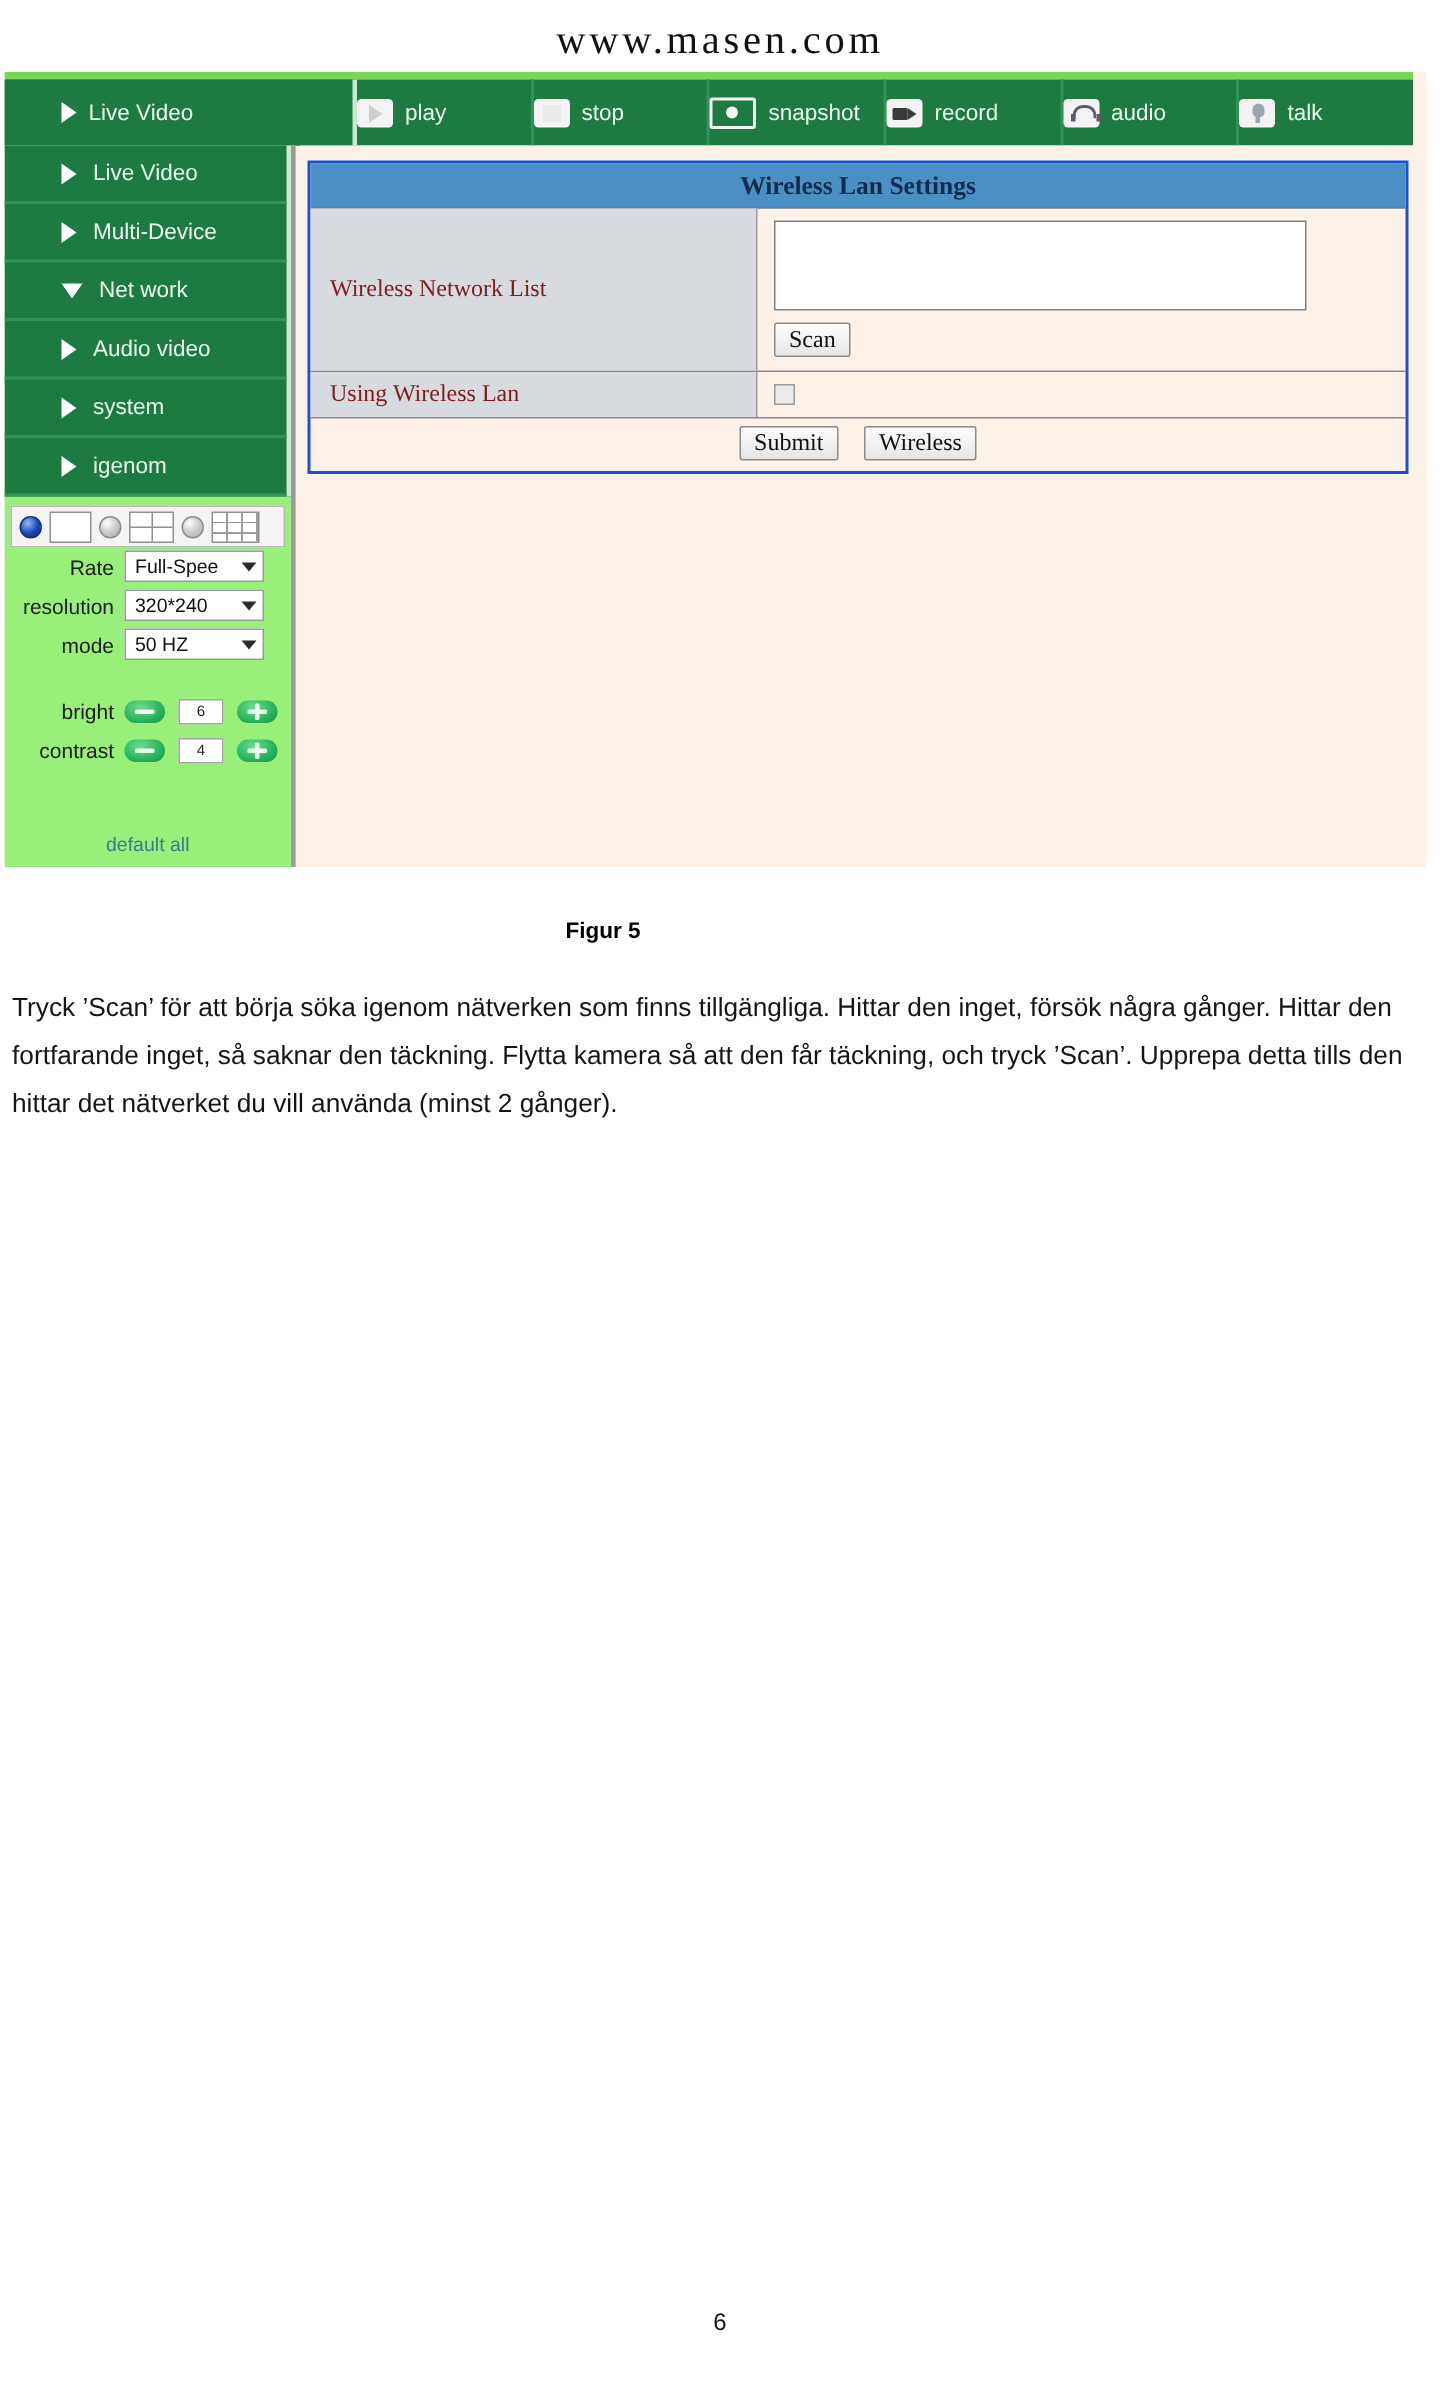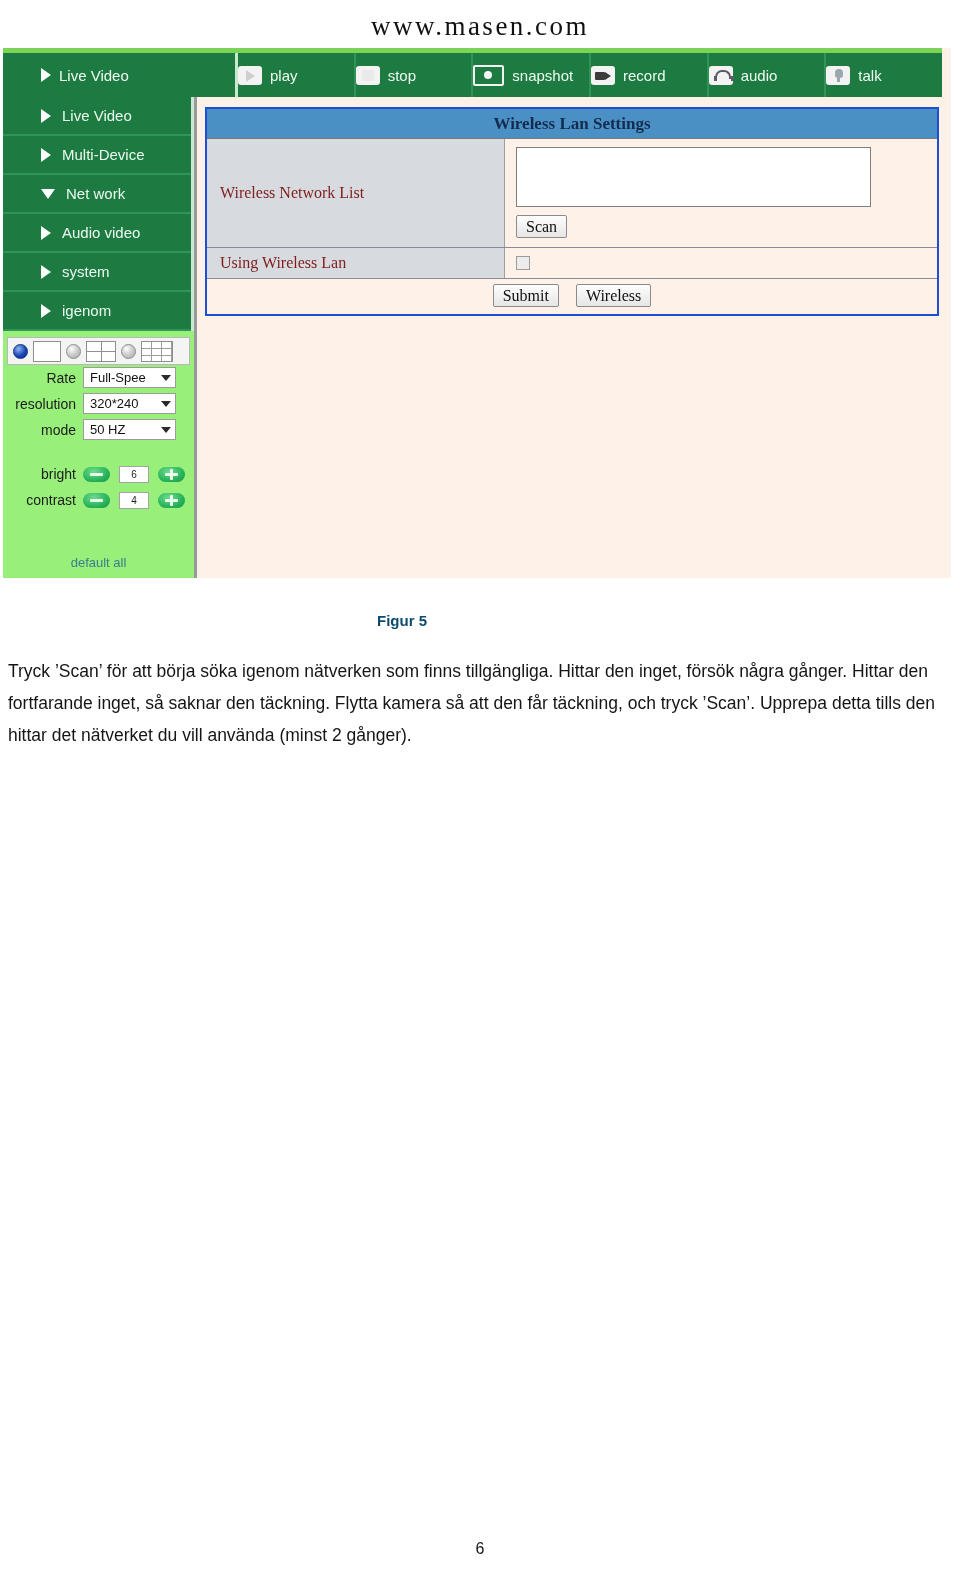--- a/index.html
+++ b/index.html
@@ -453,21 +453,21 @@
   }
 
   
   .figcap {
     position: absolute;
     top: 612px; left: 0;
     width: 804px;
     text-align: center;
     font-size: 15px;
     font-weight: bold;
-    color: #0c4a6e;
+    color: #000000;
   }
   .bodytext {
     position: absolute;
     top: 655px; left: 8px;
     width: 940px;
     font-size: 17.5px;
     line-height: 32px;
     color: #151515;
     text-align: left;
   }

